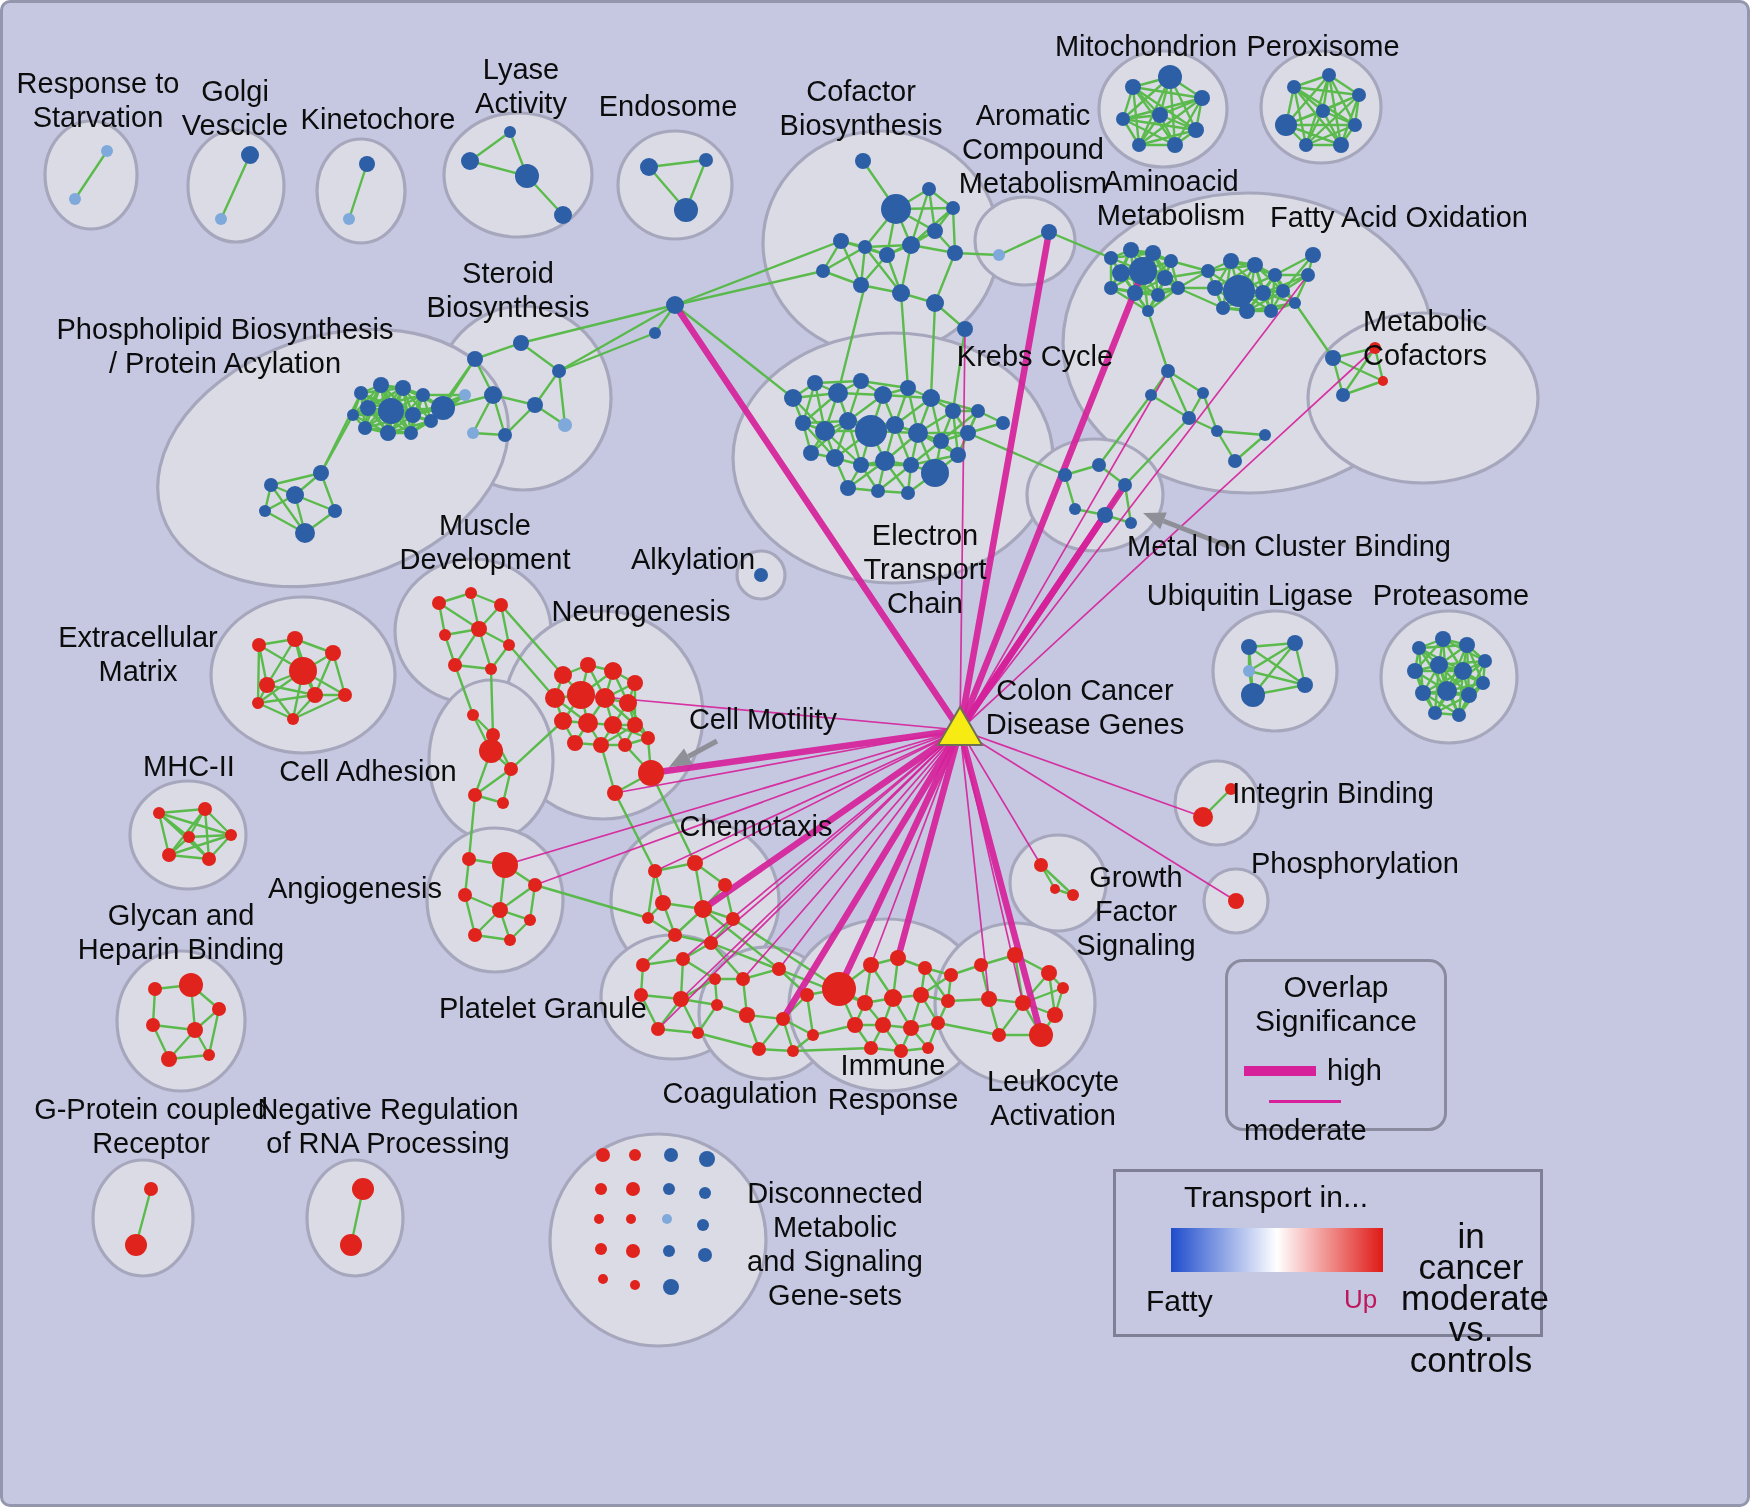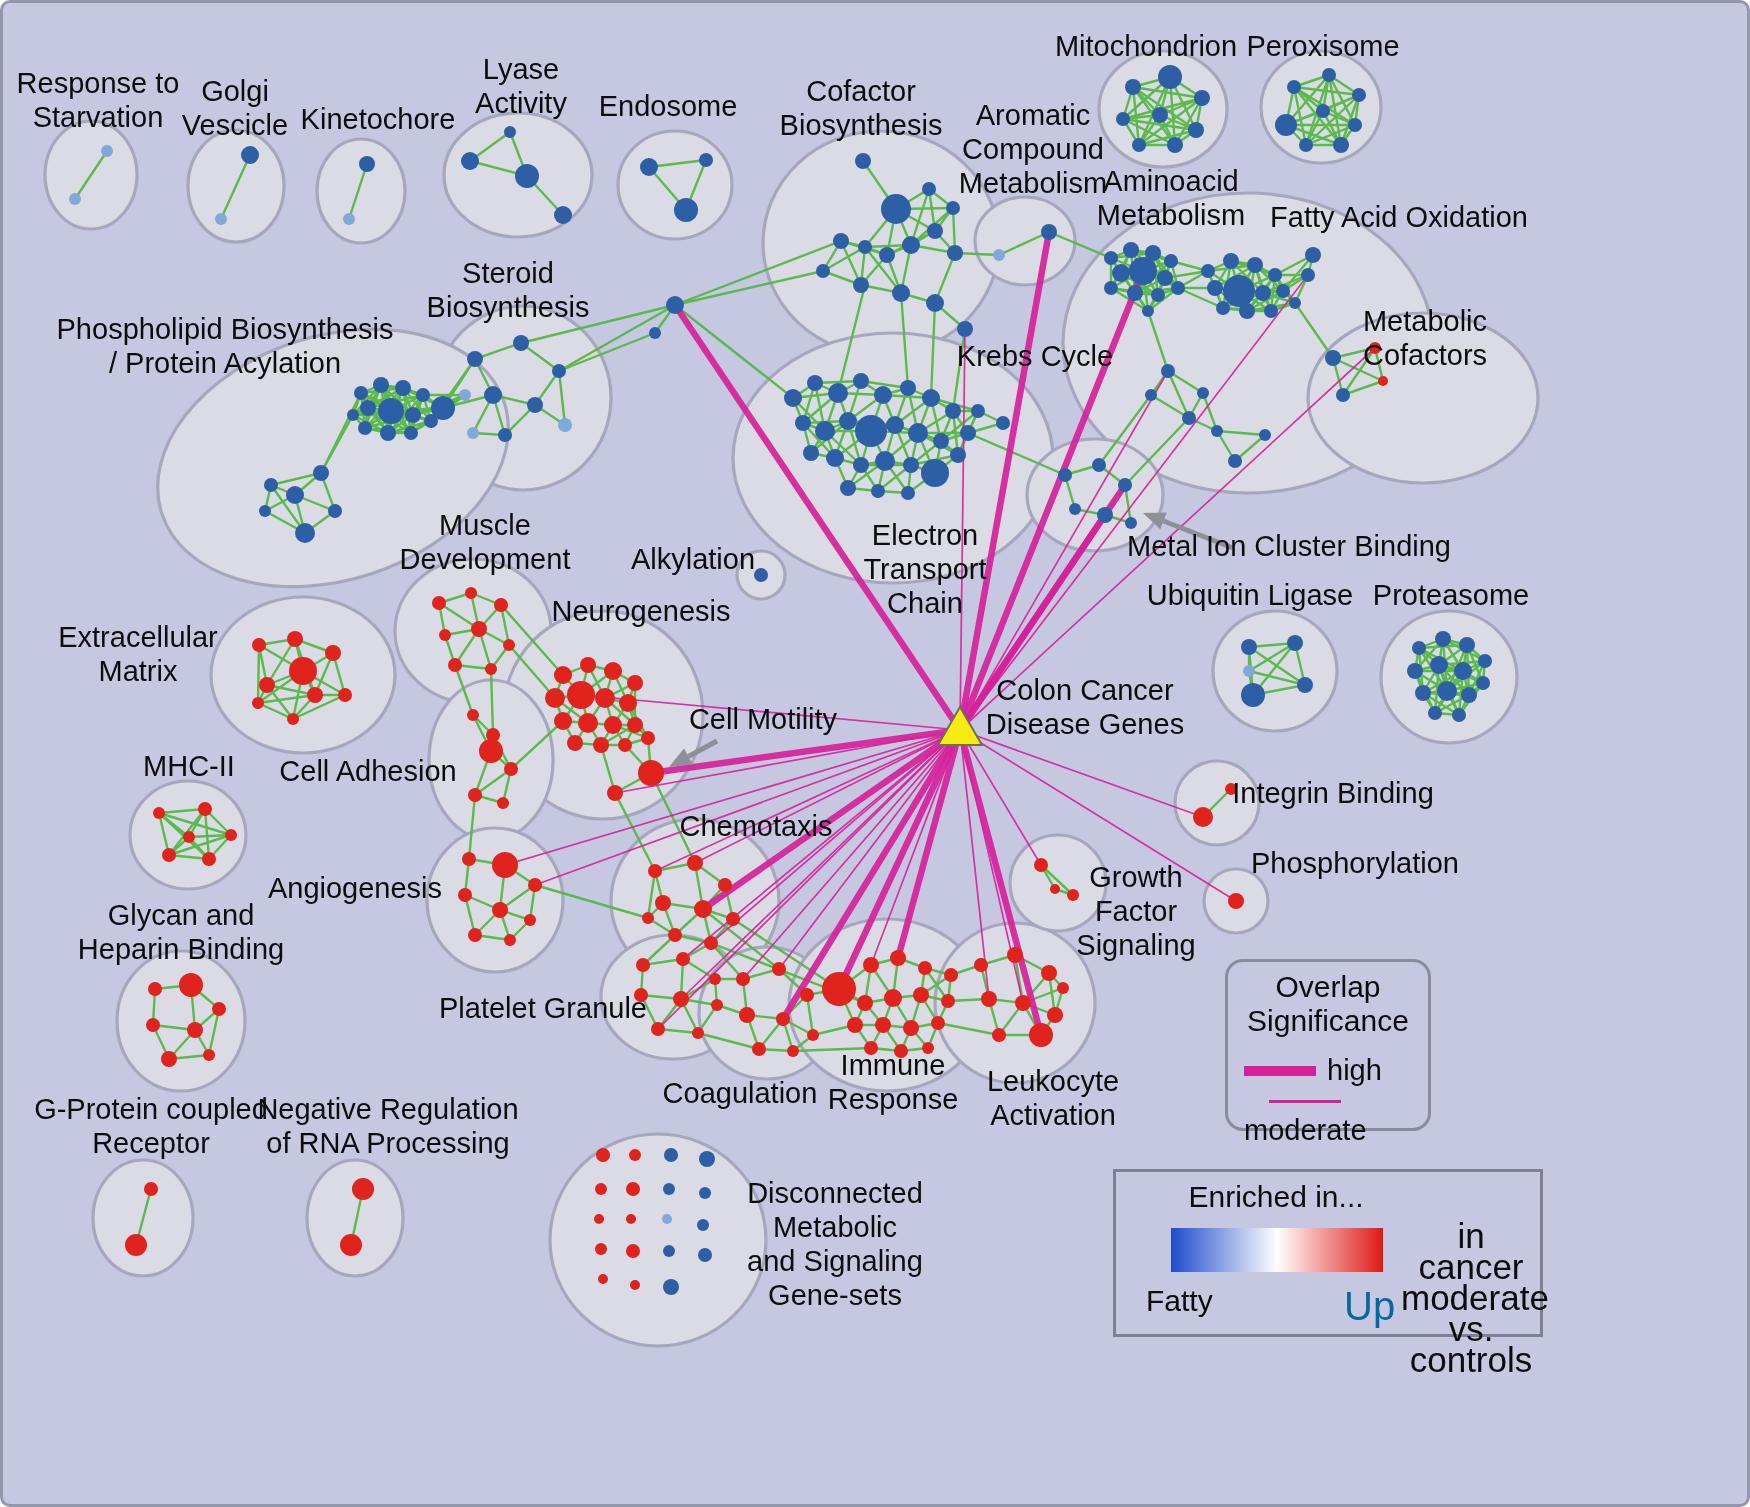--- a/index.html
+++ b/index.html
@@ -4,40 +4,40 @@
 <style>
   html,body { margin:0; padding:0; background:#ffffff; }
   body { width:1750px; height:1507px; }
   .stage {
     position:relative; width:1750px; height:1507px; box-sizing:border-box;
     background:#c6c8e2; border:3px solid #9496ad; border-radius:10px; overflow:hidden;
     font-family:"Liberation Sans", sans-serif;
   }
   svg { position:absolute; left:0; top:0; }
   .overlap-legend {
-    position:absolute; left:1222px; top:956px; width:206px; height:172px;
+    position:absolute; left:1222px; top:956px; width:222px; height:172px;
     border:3px solid #8a8b9e; border-radius:18px; box-sizing:border-box;
   }
   .leg-title { text-align:center; font-size:30px; color:#0c0c0c; line-height:34px; }
   .leg-title.first { padding-top:8px; }
   .overlap-row { position:absolute; left:16px; display:flex; align-items:center; gap:11px; }
   .row-high { top:92px; }
   .row-moderate { top:138px;flex-direction:column; }
   .line-swatch { display:inline-block; width:72px; }
   .line-swatch.high { height:10px; }
   .line-swatch.moderate { height:3px; }
   .overlap-label { font-size:29px; color:#0c0c0c; }
   .enriched-legend {
     position:absolute; left:1110px; top:1166px; width:430px; height:168px;
     border:3px solid #7f8095; box-sizing:border-box;
   }
   .enr-title { position:absolute; left:30px; top:8px; width:260px; text-align:center; font-size:30px; color:#0c0c0c; }
   .gradient-bar { position:absolute; left:55px; top:56px; width:212px; height:44px; }
   .down-label { position:absolute; left:30px; top:112px; font-size:30px; color:#0c0c0c; }
-  .up-label { position:absolute; left:228px; top:112px; font-size:40px; color:#0369a1; }
+  .up-label { position:absolute; left:228px; top:112px; font-size:26px; color:#be185d; }
   .enr-note { position:absolute; left:285px; top:48px; width:140px; text-align:center; font-size:35px; line-height:31px; color:#0c0c0c; }
 </style>
 </head>
 <body>
 
 <div class="stage">
 
   <svg id="net" width="1750" height="1507" viewBox="0 0 1750 1507">
       <g>
         <ellipse cx="88" cy="172" rx="46" ry="54" fill="#dbdbe5" stroke="#a6a7bd" stroke-width="3.2"></ellipse>
@@ -1234,21 +1234,21 @@
       <span class="line-swatch high" style="background: rgb(214, 33, 155);"></span>
       <span class="overlap-label">high</span>
     </div>
     <div class="overlap-row row-moderate">
       <span class="line-swatch moderate" style="background: rgb(214, 33, 155);"></span>
       <span class="overlap-label">moderate</span>
     </div>
   </div>
 
   <div class="enriched-legend">
-    <div class="enr-title">Enriched in...</div>
+    <div class="enr-title">Transport in...</div>
     <div class="gradient-bar" style="background: linear-gradient(to right, rgb(31, 76, 204), rgb(255, 255, 255) 50%, rgb(223, 26, 22));"></div>
     <div class="down-label">Fatty</div>
     <div class="up-label">Up</div>
     <div class="enr-note">
       <div>in cancer</div>
       <div>moderate</div>
       <div>vs. controls</div>
     </div>
   </div>
 

